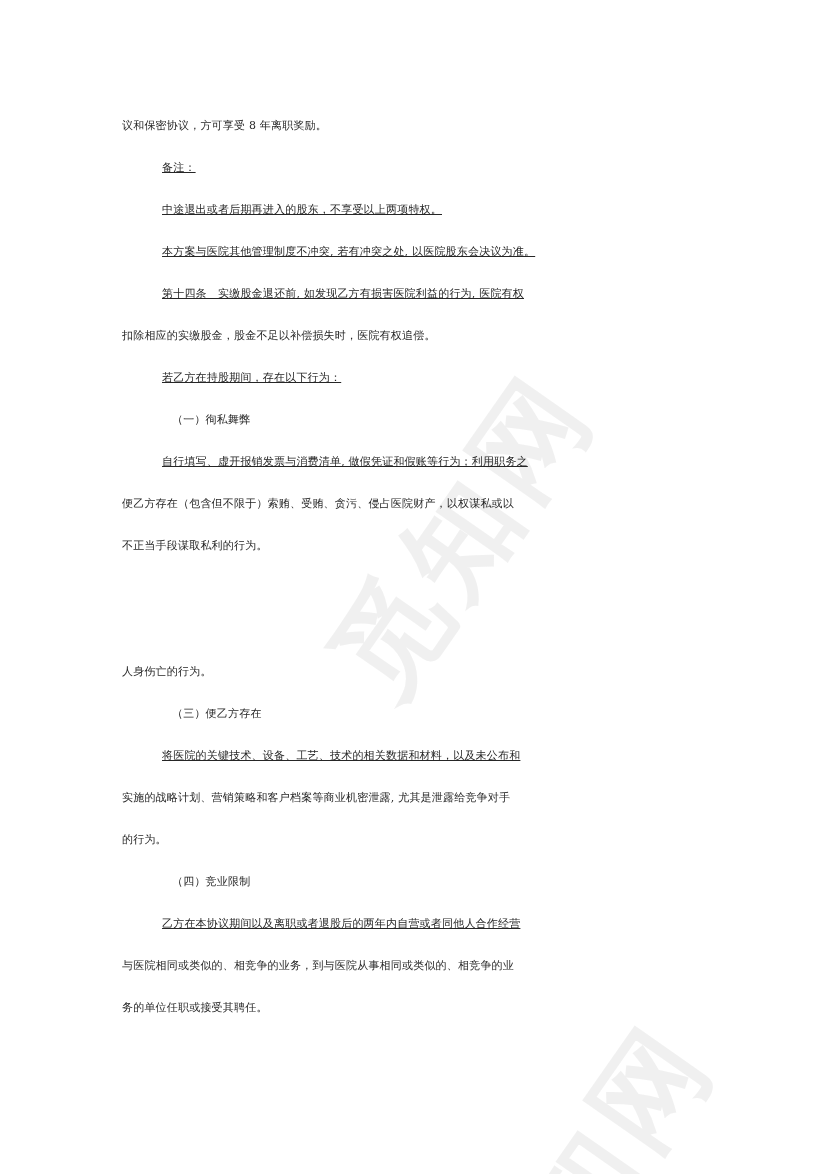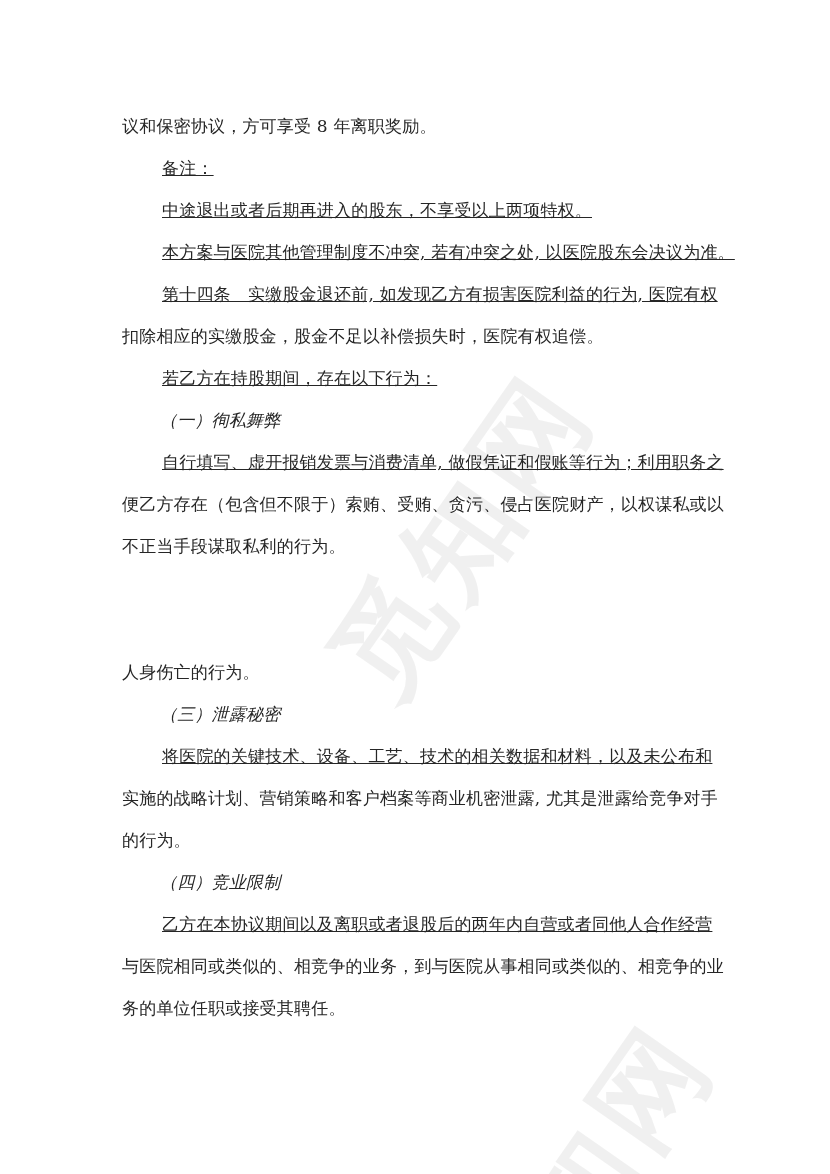--- a/index.html
+++ b/index.html
@@ -34,27 +34,27 @@
       transform-origin: left top;
       white-space: nowrap;
       opacity: 0.75;
     }
     .wm1 { left: 300px; top: 640px; }
     .wm2 { left: 420px; top: 1290px; }
     .line {
       position: absolute;
       left: 122px;
       width: 588px;
-      font-size: 17px;
+      font-size: 11px;
       line-height: 20px;
       white-space: nowrap;
       letter-spacing: 0.2px;
     }
     .indent { left: 162px; text-decoration: underline; }
-    .sub { left: 160px; font-style: italic; }
+    .sub { left: 172px; }
   </style>
 </head>
 <body>
 
 <div class="page">
 
   <div class="watermark wm1">觅知网</div>
   <div class="watermark wm2">觅知网</div>
 
   <div class="line" style="top:116px">议和保密协议，方可享受 8 年离职奖励。</div>
@@ -65,21 +65,21 @@
   <div class="line" style="top:326px">扣除相应的实缴股金，股金不足以补偿损失时，医院有权追偿。</div>
   <div class="line indent" style="top:368px">若乙方在持股期间，存在以下行为：</div>
 
   <div class="line sub" style="top:410px">（一）徇私舞弊</div>
   <div class="line indent" style="top:452px">自行填写、虚开报销发票与消费清单, 做假凭证和假账等行为；利用职务之</div>
   <div class="line" style="top:494px">便乙方存在（包含但不限于）索贿、受贿、贪污、侵占医院财产，以权谋私或以</div>
   <div class="line" style="top:536px">不正当手段谋取私利的行为。</div>
 
   <div class="line" style="top:662px">人身伤亡的行为。</div>
 
-  <div class="line sub" style="top:704px">（三）泄露秘密</div>
+  <div class="line sub" style="top:704px">（三）便乙方存在</div>
   <div class="line indent" style="top:746px"> 将医院的关键技术、设备、工艺、技术的相关数据和材料，以及未公布和</div>
   <div class="line" style="top:788px">实施的战略计划、营销策略和客户档案等商业机密泄露, 尤其是泄露给竞争对手</div>
   <div class="line" style="top:830px">的行为。</div>
 
   <div class="line sub" style="top:872px">（四）竞业限制</div>
   <div class="line indent" style="top:914px"> 乙方在本协议期间以及离职或者退股后的两年内自营或者同他人合作经营</div>
   <div class="line" style="top:956px">与医院相同或类似的、相竞争的业务，到与医院从事相同或类似的、相竞争的业</div>
   <div class="line" style="top:998px">务的单位任职或接受其聘任。</div>
 
 </div>

